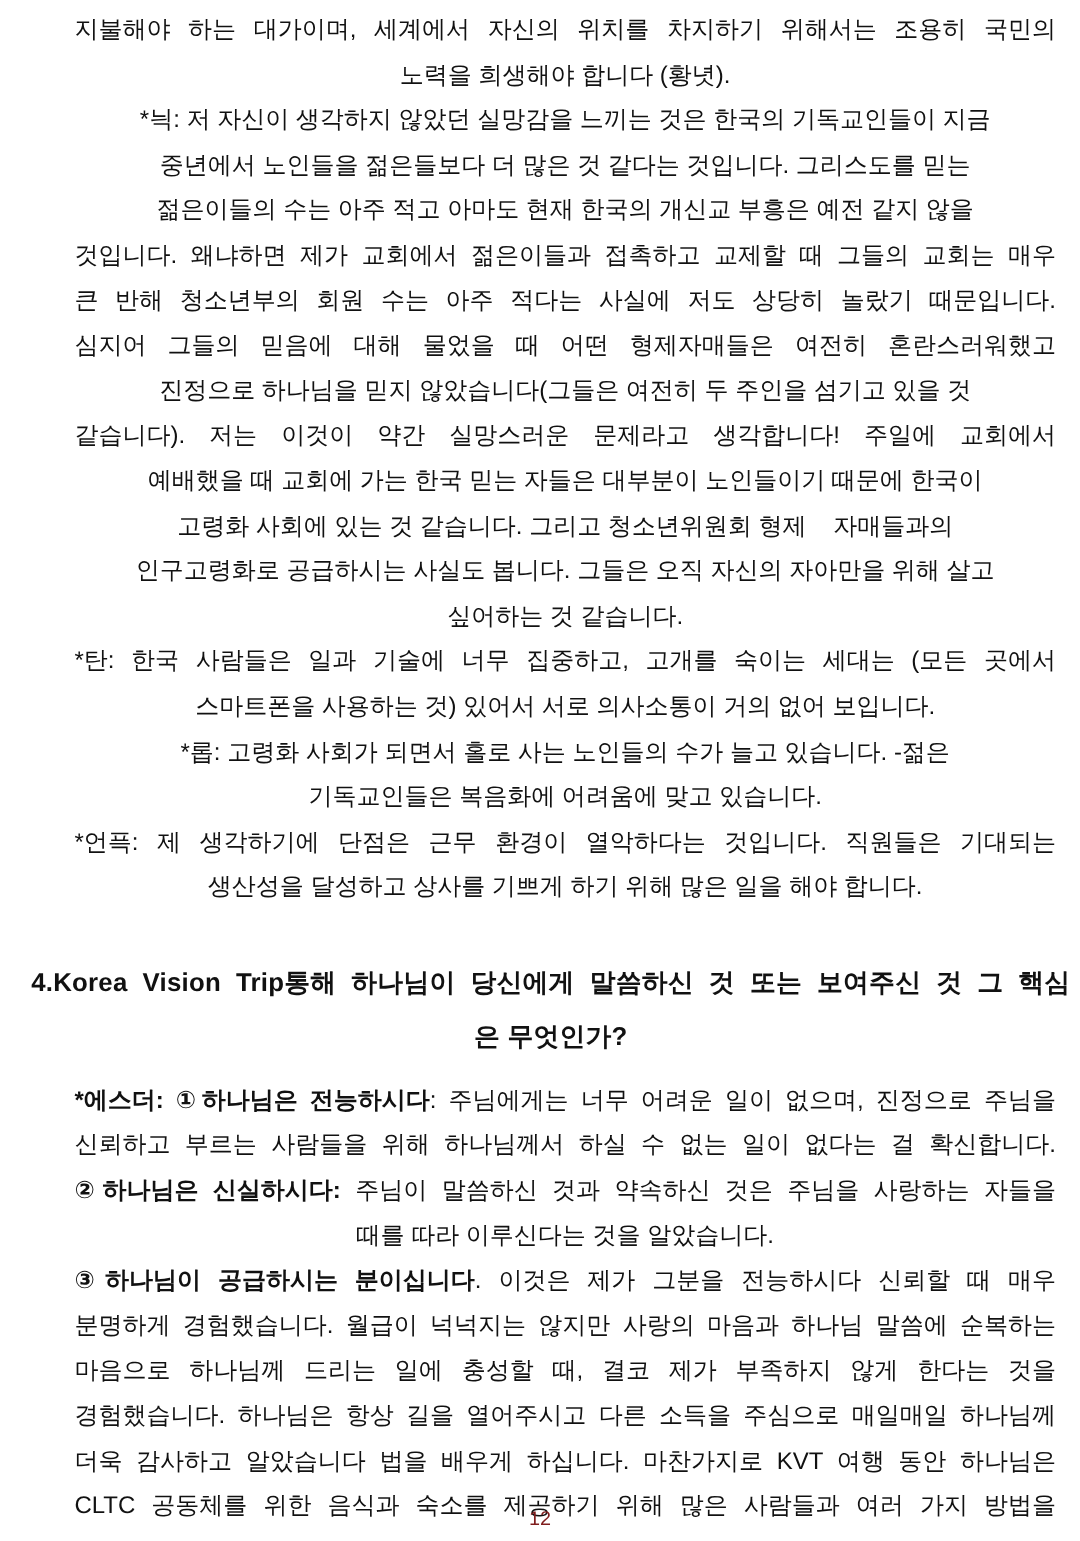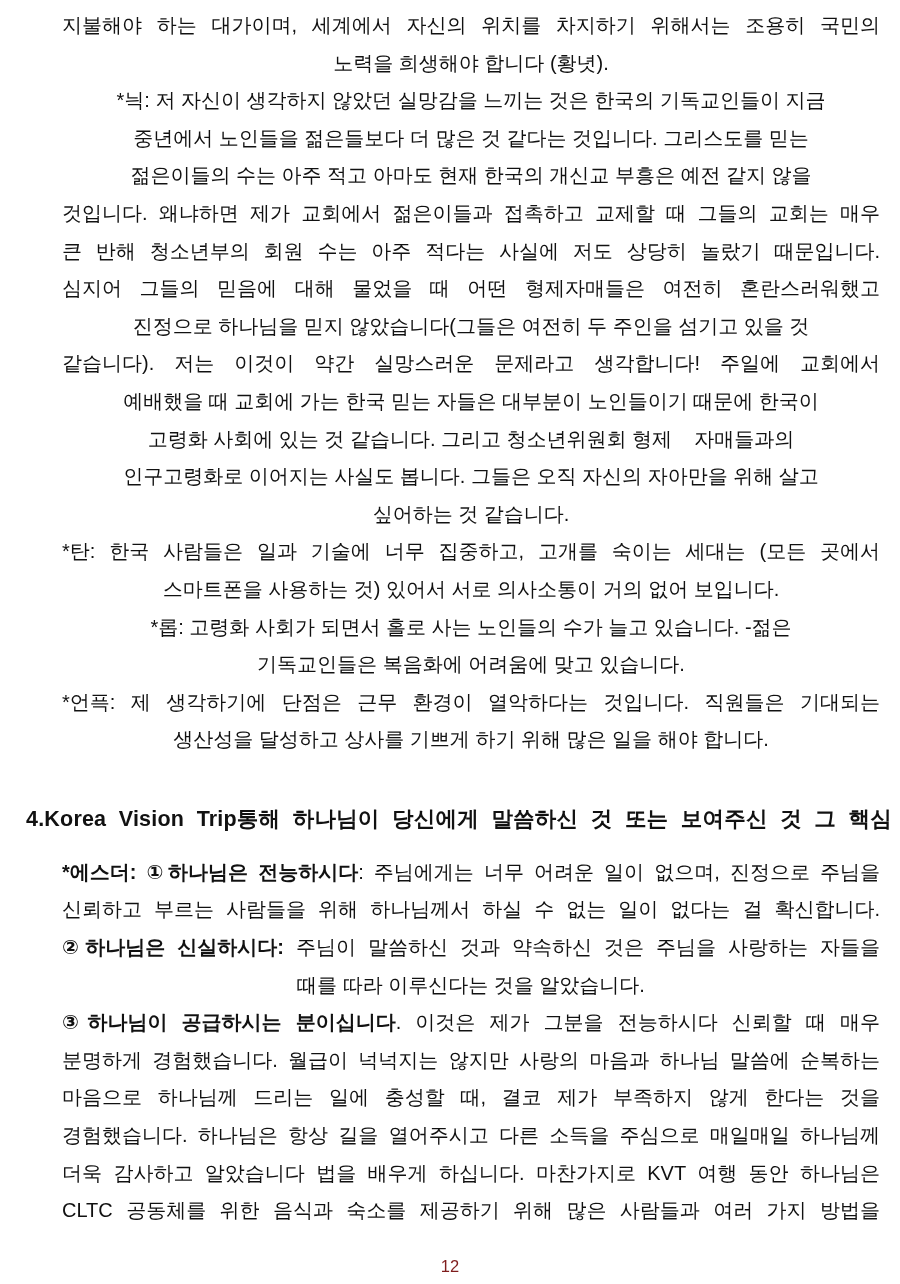--- a/index.html
+++ b/index.html
@@ -59,37 +59,38 @@
         <div class="line"><span>*늭: 저 자신이 생각하지 않았던 실망감을 느끼는 것은 한국의 기독교인들이 지금</span></div>
         <div class="line"><span>중년에서 노인들을 젊은들보다 더 많은 것 같다는 것입니다. 그리스도를 믿는</span></div>
         <div class="line"><span>젊은이들의 수는 아주 적고 아마도 현재 한국의 개신교 부흥은 예전 같지 않을</span></div>
         <div class="line stretch"><span>것입니다. 왜냐하면 제가 교회에서 젊은이들과 접촉하고 교제할 때 그들의 교회는 매우</span></div>
         <div class="line stretch"><span>큰 반해 청소년부의 회원 수는 아주 적다는 사실에 저도 상당히 놀랐기 때문입니다.</span></div>
         <div class="line stretch"><span>심지어 그들의 믿음에 대해 물었을 때 어떤 형제자매들은 여전히 혼란스러워했고</span></div>
         <div class="line"><span>진정으로 하나님을 믿지 않았습니다(그들은 여전히 두 주인을 섬기고 있을 것</span></div>
         <div class="line stretch"><span>같습니다). 저는 이것이 약간 실망스러운 문제라고 생각합니다! 주일에 교회에서</span></div>
         <div class="line"><span>예배했을 때 교회에 가는 한국 믿는 자들은 대부분이 노인들이기 때문에 한국이</span></div>
         <div class="line"><span>고령화 사회에 있는 것 같습니다. 그리고 청소년위원회 형제&nbsp;&nbsp;&nbsp; 자매들과의</span></div>
-        <div class="line"><span>인구고령화로 이어지는 사실도 봅니다. 그들은 오직 자신의 자아만을 위해 살고</span></div>
+        <div class="line"><span>인구고령화로 공급하시는 사실도 봅니다. 그들은 오직 자신의 자아만을 위해 살고</span></div>
         <div class="line"><span>싶어하는 것 같습니다.</span></div>
       </div>
       <div class="block body">
         <div class="line stretch"><span>*탄: 한국 사람들은 일과 기술에 너무 집중하고, 고개를 숙이는 세대는 (모든 곳에서</span></div>
         <div class="line"><span>스마트폰을 사용하는 것) 있어서 서로 의사소통이 거의 없어 보입니다.</span></div>
       </div>
       <div class="block body">
         <div class="line"><span>*롭: 고령화 사회가 되면서 홀로 사는 노인들의 수가 늘고 있습니다. -젊은</span></div>
         <div class="line"><span>기독교인들은 복음화에 어려움에 맞고 있습니다.</span></div>
       </div>
       <div class="block body">
         <div class="line stretch"><span>*언픅: 제 생각하기에 단점은 근무 환경이 열악하다는 것입니다. 직원들은 기대되는</span></div>
         <div class="line"><span>생산성을 달성하고 상사를 기쁘게 하기 위해 많은 일을 해야 합니다.</span></div>
       </div>
       <div class="block heading">
         <div class="line stretch"><span class="b">4.Korea Vision Trip통해 하나님이 당신에게 말씀하신 것 또는 보여주신 것 그 핵심</span></div>
+        <div class="line"><span class="b">은 무엇인가?</span></div>
       </div>
       <div class="block body">
         <div class="line stretch"><span class="b">*에스더: ①하나님은 전능하시다</span><span>: 주님에게는 너무 어려운 일이 없으며, 진정으로 주님을</span></div>
         <div class="line stretch"><span>신뢰하고 부르는 사람들을 위해 하나님께서 하실 수 없는 일이 없다는 걸 확신합니다.</span></div>
         <div class="line stretch"><span class="b">②하나님은 신실하시다:</span><span> 주님이 말씀하신 것과 약속하신 것은 주님을 사랑하는 자들을</span></div>
         <div class="line"><span>때를 따라 이루신다는 것을 알았습니다.</span></div>
         <div class="line stretch"><span class="b">③하나님이 공급하시는 분이십니다</span><span>. 이것은 제가 그분을 전능하시다 신뢰할 때 매우</span></div>
         <div class="line stretch"><span>분명하게 경험했습니다. 월급이 넉넉지는 않지만 사랑의 마음과 하나님 말씀에 순복하는</span></div>
         <div class="line stretch"><span>마음으로 하나님께 드리는 일에 충성할 때, 결코 제가 부족하지 않게 한다는 것을</span></div>
         <div class="line stretch"><span>경험했습니다. 하나님은 항상 길을 열어주시고 다른 소득을 주심으로 매일매일 하나님께</span></div>

